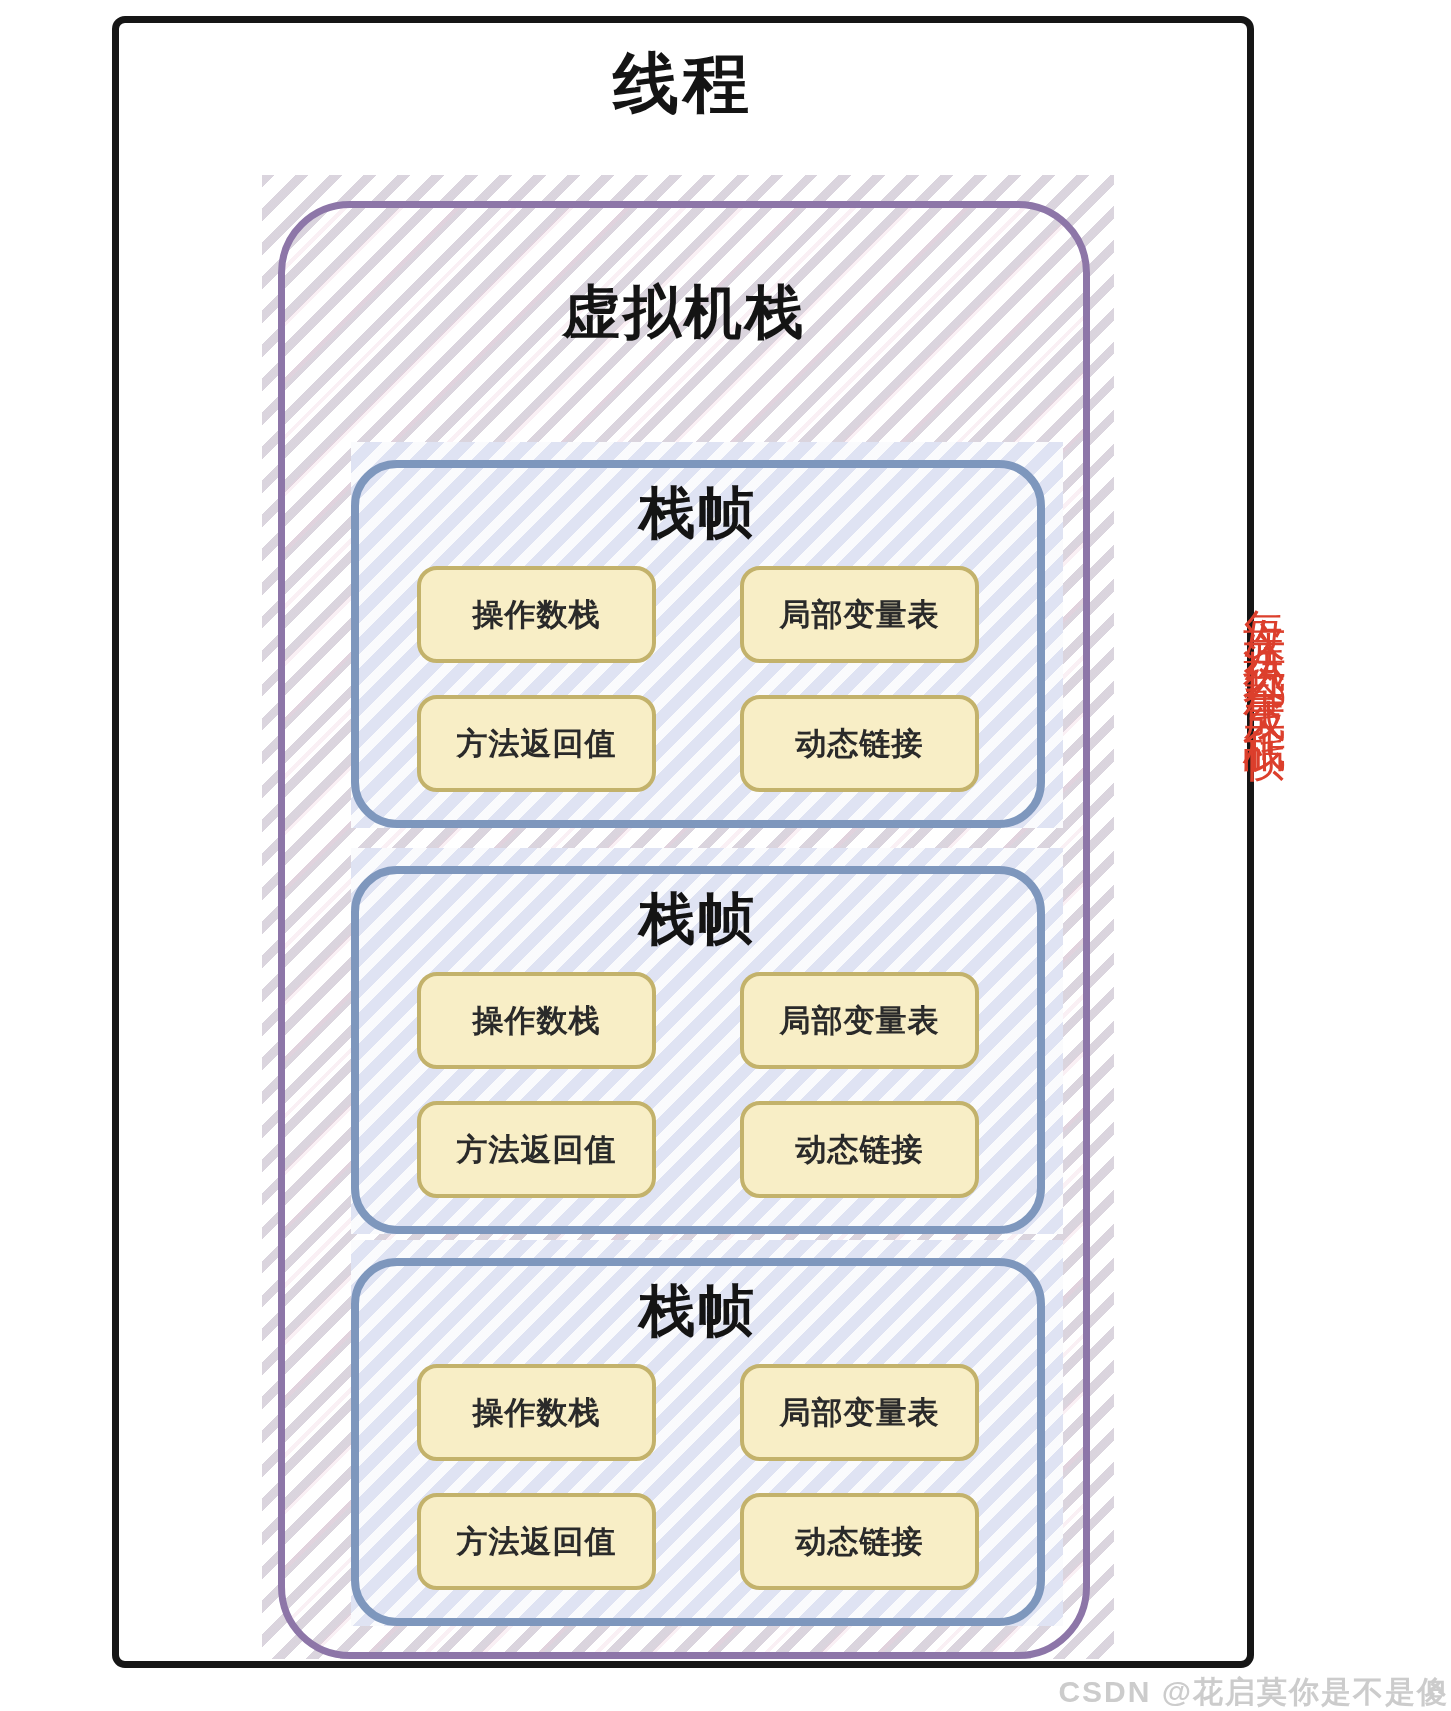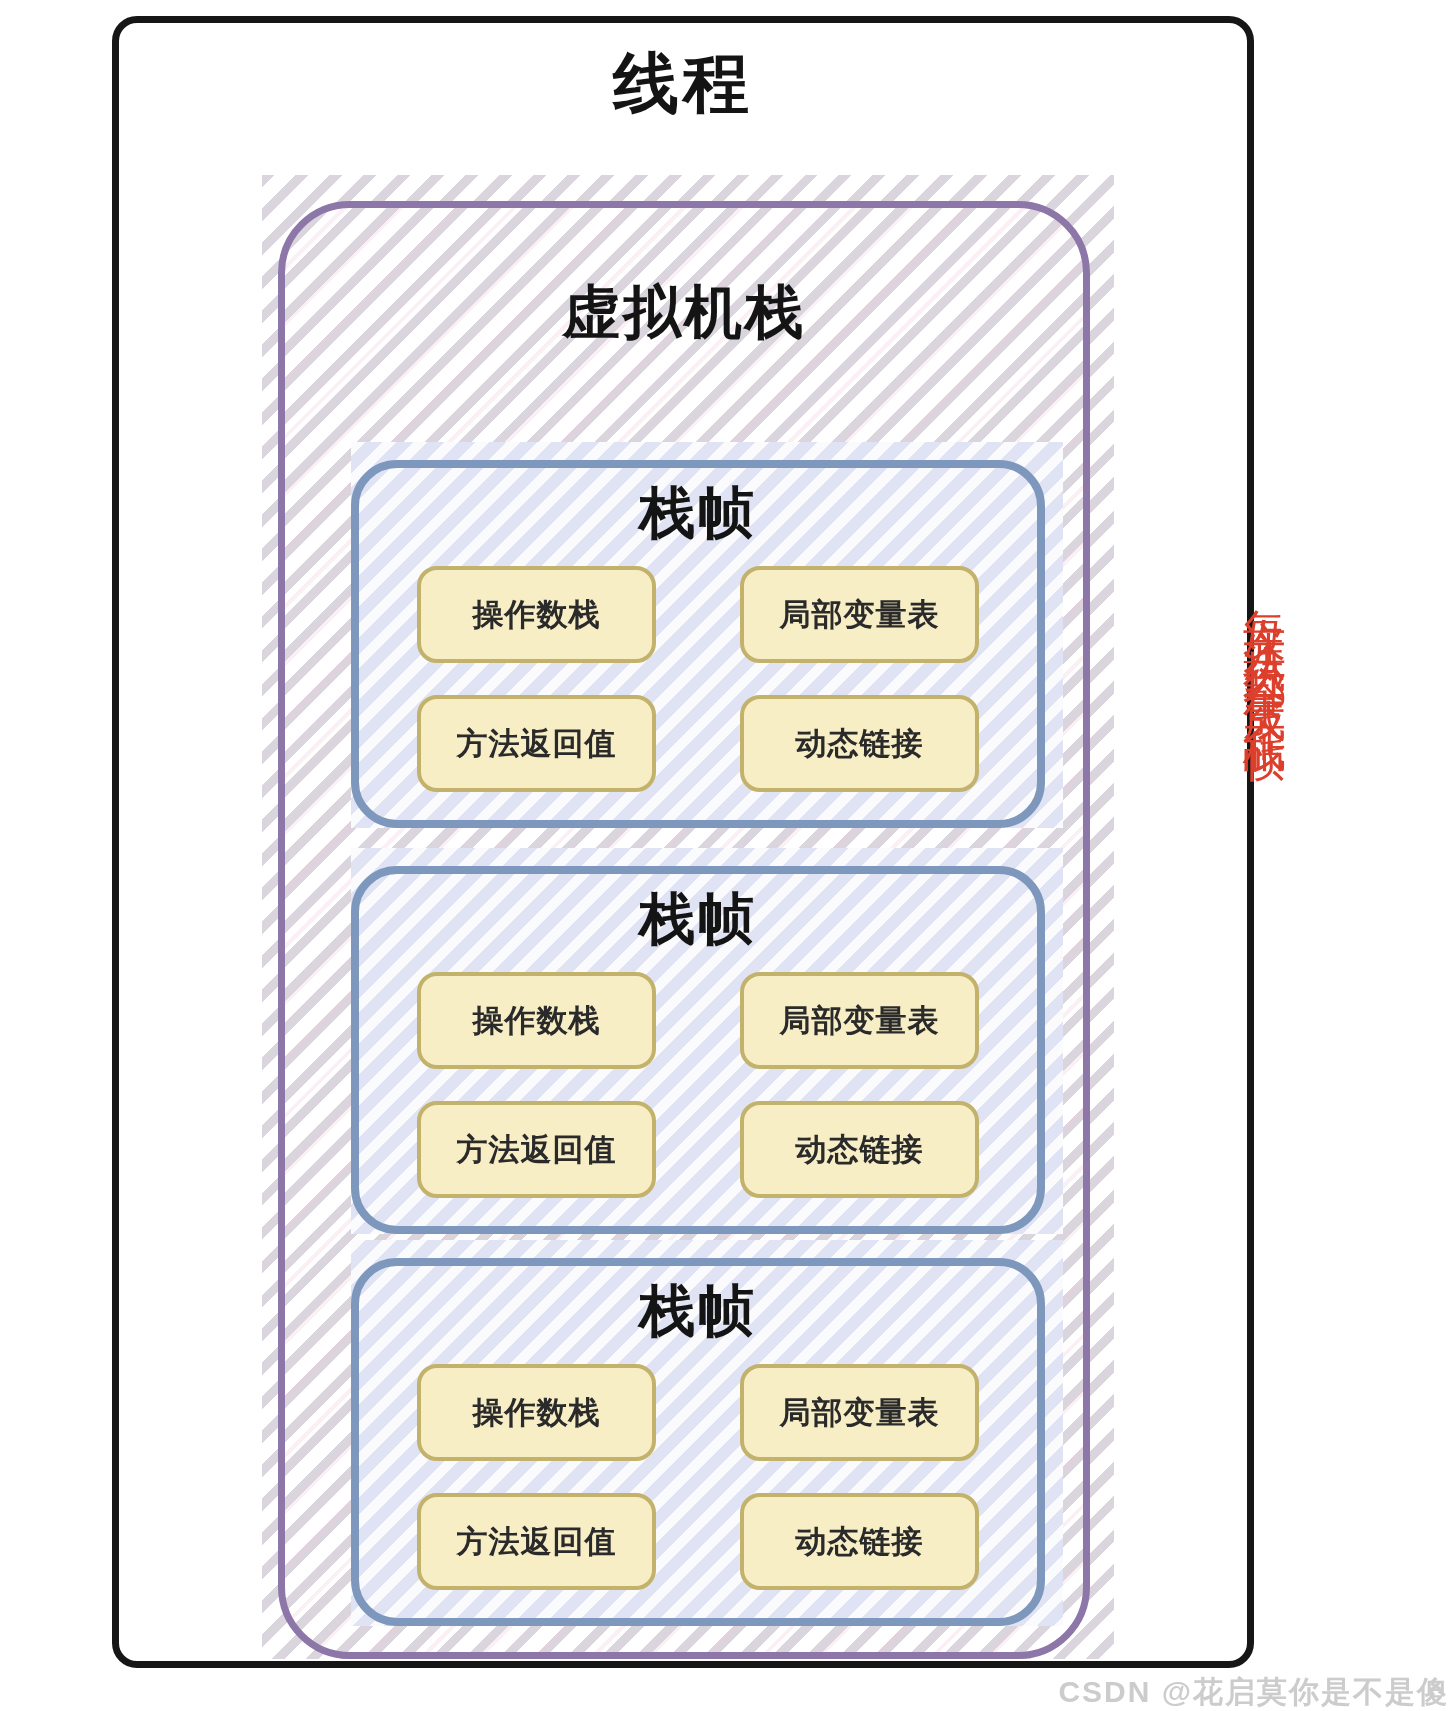--- a/index.html
+++ b/index.html
@@ -3,21 +3,21 @@
 <meta charset="utf-8">
 <style>
   html,body{margin:0;padding:0;background:#ffffff;}
   .canvas{
     position:relative;width:1451px;height:1711px;overflow:hidden;background:#ffffff;
     font-family:"Liberation Sans","DejaVu Sans",sans-serif;color:#1b1b1b;
   }
   
   .thread-box{
     position:absolute;left:112px;top:16px;width:1142px;height:1652px;
-    border:7px solid #161616;border-radius:25px;box-sizing:border-box;background:#ffffff;
+    border:7px solid #161616;border-radius:13px;box-sizing:border-box;background:#ffffff;
   }
   .thread-title{
     position:absolute;left:0;top:16px;width:100%;text-align:center;
     font-size:66px;font-weight:700;letter-spacing:4px;color:#141414;
   }
   
   .vm-wrap{
     position:absolute;left:143px;top:152px;width:852px;height:1484px;
     box-sizing:border-box;padding:26px 24px 0 16px;
     background:

